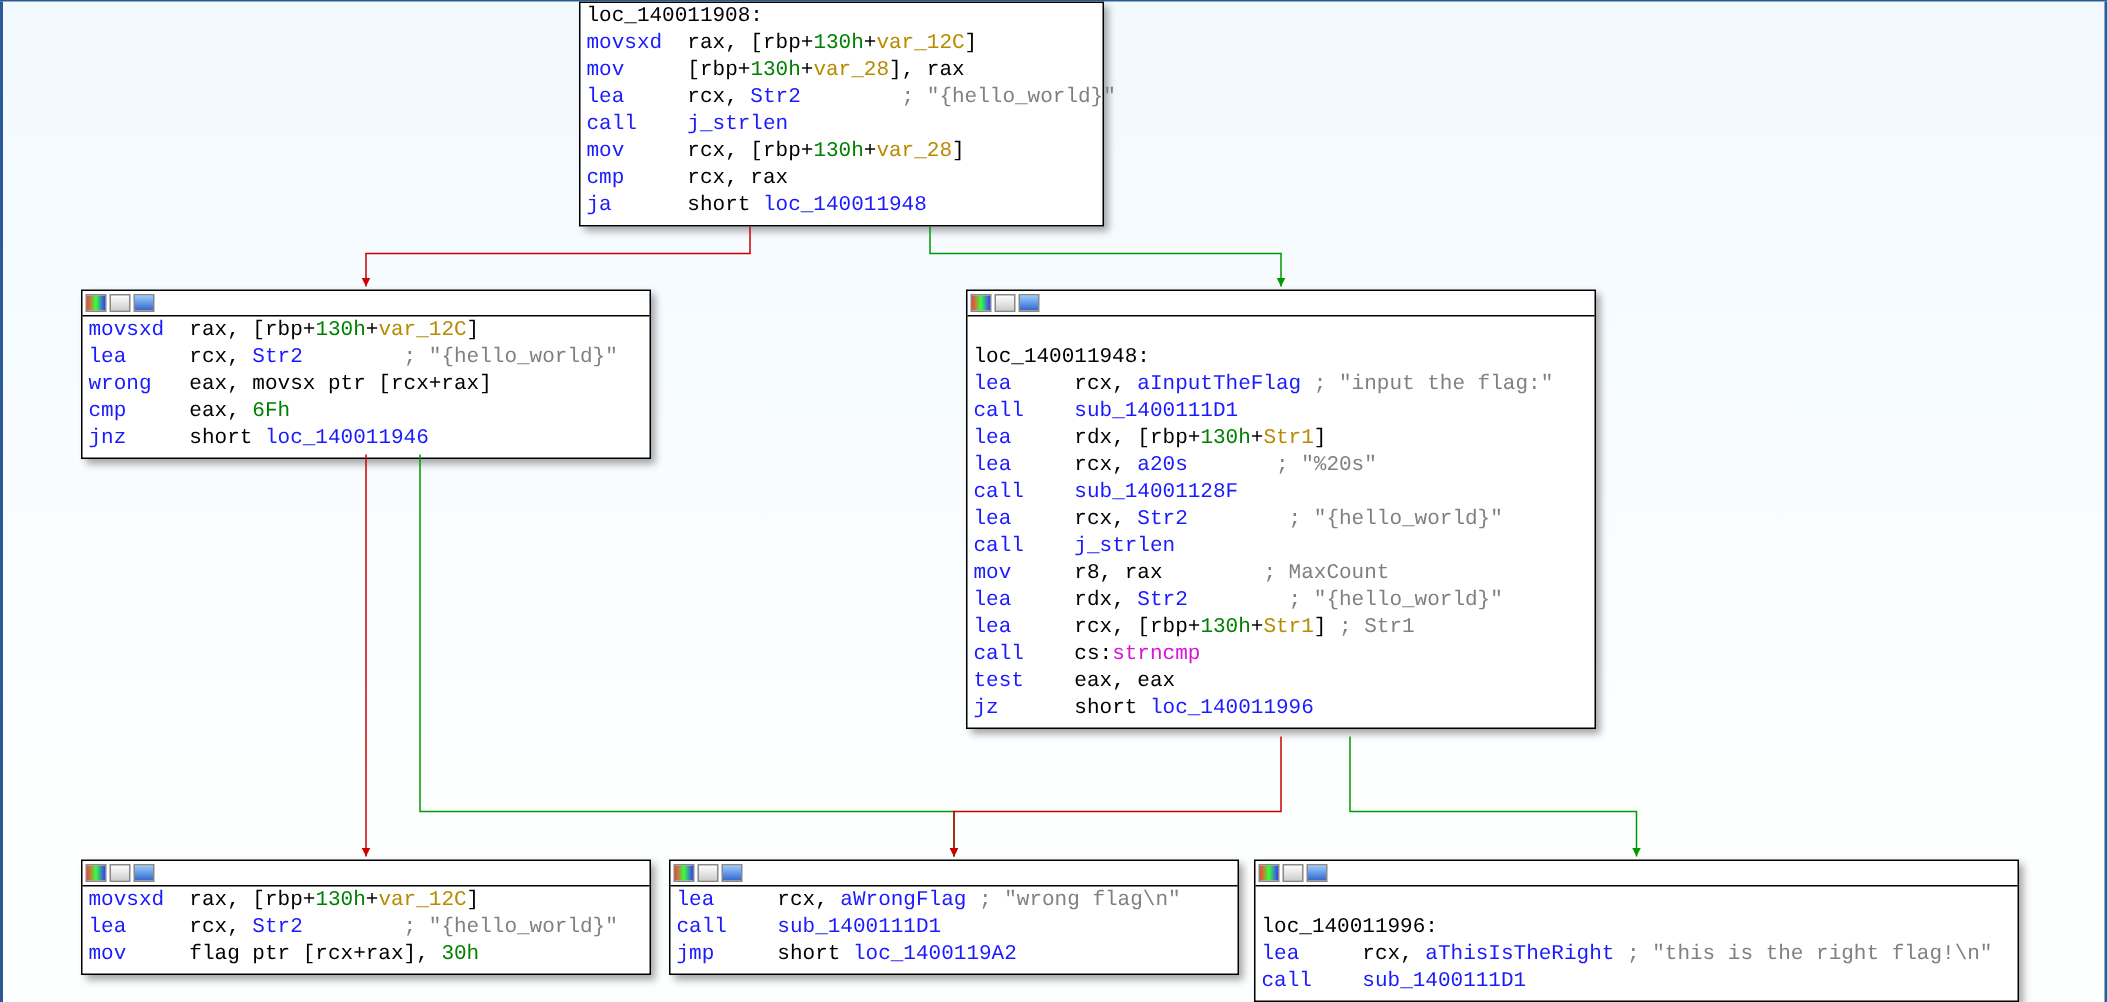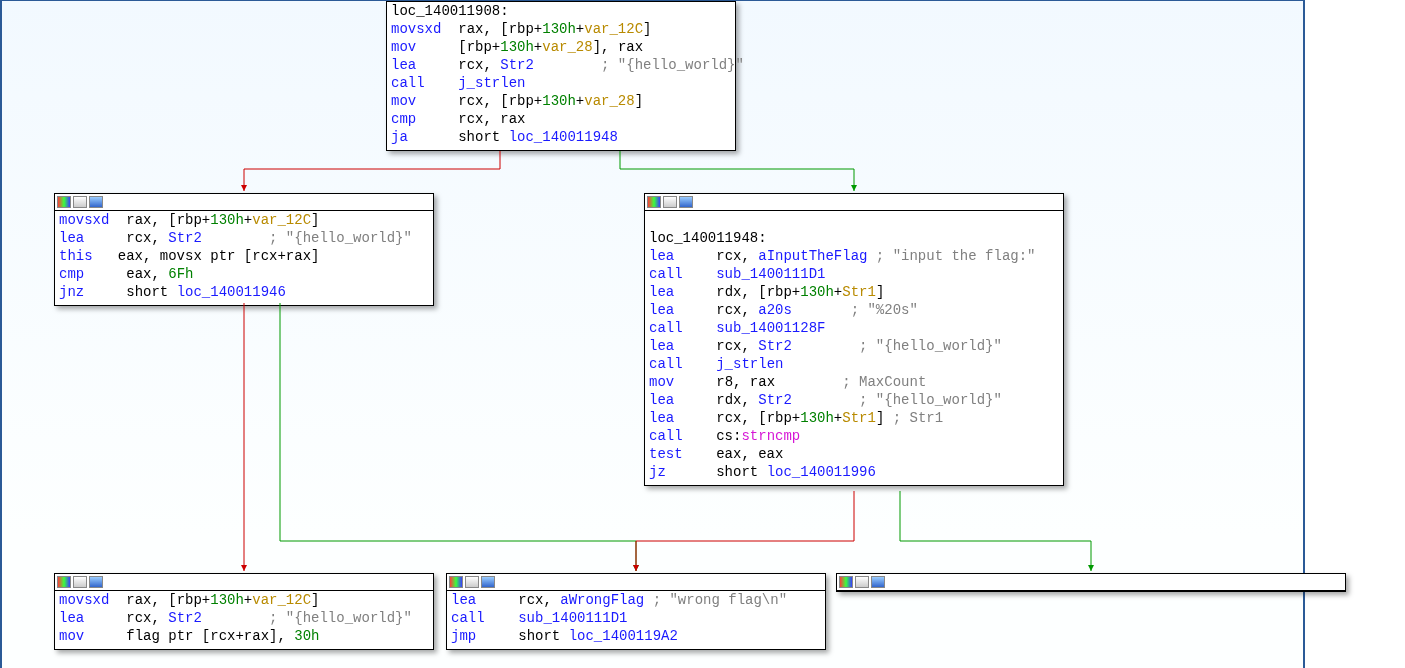--- a/index.html
+++ b/index.html
@@ -7,21 +7,21 @@
     padding: 0;
     width: 1405px;
     height: 668px;
     font-family: Consolas, "Courier New", monospace;
     font-size: 14px;
     background: #ffffff;
     overflow: hidden;
   }
   .canvas {
     position: relative;
-    width: 1305px;
+    width: 1405px;
     height: 668px;
     background: linear-gradient(180deg, #f2f9ff 0%, #fdffff 80%);
     border-top: 1px solid #2b5a97;
   }
   .frame-border-left, .frame-border-right {
     position: absolute;
     top: 0; bottom: 0;
     width: 2px;
     background: #2b5a97;
   }
@@ -95,21 +95,21 @@
   </div>
 
   <div class="node" style="left:54px; top:192px; width:380px;">
     <div class="titlebar">
       <span class="tb-btn tb-color"></span>
       <span class="tb-btn tb-edit"></span>
       <span class="tb-btn tb-misc"></span>
     </div>
     <div class="body"><span class="mn">movsxd</span><span class="txt">  rax, [rbp</span><span class="op">+</span><span class="num">130h</span><span class="op">+</span><span class="var">var_12C</span><span class="txt">]</span>
 <span class="mn">lea</span><span class="txt">     rcx, </span><span class="sym">Str2</span><span class="txt">        </span><span class="cmt">; "{hello_world}"</span>
-<span class="mn">this</span><span class="txt">   eax, movsx ptr [rcx+rax]</span>
+<span class="mn">wrong</span><span class="txt">   eax, movsx ptr [rcx+rax]</span>
 <span class="mn">cmp</span><span class="txt">     eax, </span><span class="num">6Fh</span>
 <span class="mn">jnz</span><span class="txt">     short </span><span class="call">loc_140011946</span></div>
   </div>
 
   <div class="node" style="left:644px; top:192px; width:420px;">
     <div class="titlebar">
       <span class="tb-btn tb-color"></span>
       <span class="tb-btn tb-edit"></span>
       <span class="tb-btn tb-misc"></span>
     </div>
@@ -151,20 +151,24 @@
 <span class="mn">call</span><span class="txt">    </span><span class="call">sub_1400111D1</span>
 <span class="mn">jmp</span><span class="txt">     short </span><span class="call">loc_1400119A2</span></div>
   </div>
 
   <div class="node" style="left:836px; top:572px; width:510px;">
     <div class="titlebar">
       <span class="tb-btn tb-color"></span>
       <span class="tb-btn tb-edit"></span>
       <span class="tb-btn tb-misc"></span>
     </div>
+    <div class="body">
+<span class="lbl">loc_140011996:</span>
+<span class="mn">lea</span><span class="txt">     rcx, </span><span class="sym">aThisIsTheRight</span><span class="txt"> </span><span class="cmt">; "this is the right flag!\n"</span>
+<span class="mn">call</span><span class="txt">    </span><span class="call">sub_1400111D1</span></div>
   </div>
 
   <svg class="edges">
     <defs>
       <marker id="arr-red" markerWidth="8" markerHeight="8" refX="6" refY="3" orient="auto">
         <path d="M0,0 L6,3 L0,6 Z" fill="#cc0000"></path>
       </marker>
       <marker id="arr-green" markerWidth="8" markerHeight="8" refX="6" refY="3" orient="auto">
         <path d="M0,0 L6,3 L0,6 Z" fill="#009900"></path>
       </marker>

